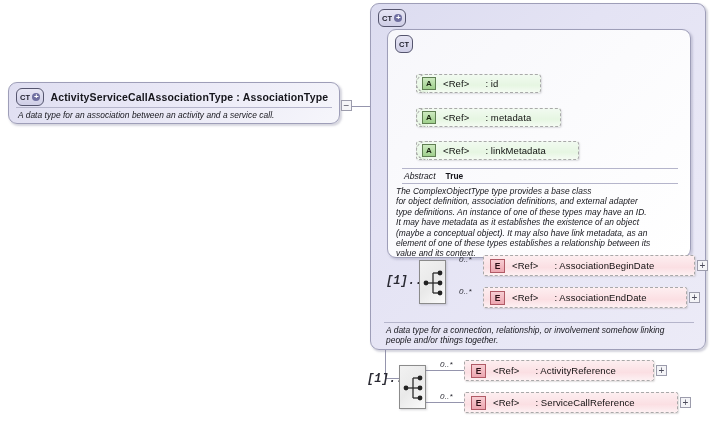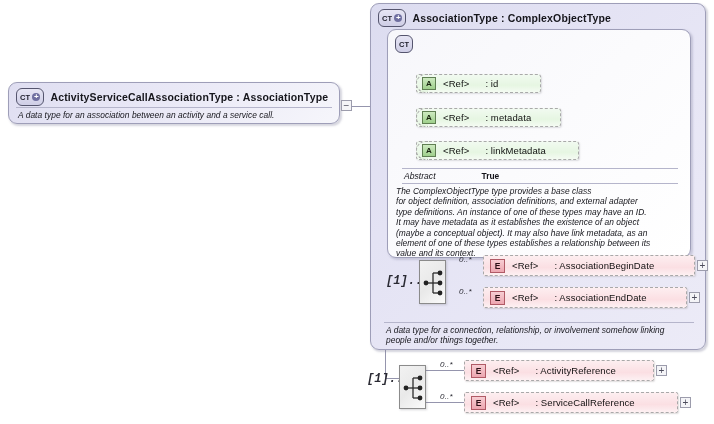--- a/index.html
+++ b/index.html
@@ -125,21 +125,21 @@
     border:1px solid #8b8b8b;
     box-shadow:1px 1px 2px rgba(120,120,130,.3);
   }
 
   
   .ln{position:absolute;background:#9595ad;}
   .lnh{height:1px;}
   .lnv{width:1px;}
 
   
-  .abs-row{position:absolute;display:flex;align-items:flex-start;white-space:nowrap;gap:36px;}
+  .abs-row{position:absolute;display:flex;align-items:flex-start;white-space:nowrap;}
   .abs-k{font-size:8.6px;font-style:italic;color:#14141a;}
   .abs-v{font-size:8.4px;font-weight:bold;color:#14141a;margin-left:10px;}
 </style>
 </head>
 <body>
 
 <div class="canvas">
 
   <div class="ln lnh" style="left:352px;top:106px;width:34px;"></div>
   <div class="ln lnv" style="left:385px;top:106px;height:272px;"></div>
@@ -175,21 +175,20 @@
     <div class="doc" style="left:9px;top:27px;width:316px;">A data type for an association between an activity and a service call.</div>
   </div>
   <div class="exp" style="left:341px;top:100px;">−</div>
 
   <div class="node ct-outer" style="left:370px;top:3px;width:336px;height:347px;">
     <div class="title-row" style="left:7px;top:5px;">
       <span class="ct-icon">
         <span>CT</span>
           <span class="plusdot">+</span>
       </span>
-      <span class="title-txt">AssociationType : ComplexObjectType</span>
     </div>
 
     <div class="node ct-inner" style="left:16px;top:25px;width:304px;height:229px;">
       <div class="title-row" style="left:7px;top:5px;">
         <span class="ct-icon">
           <span>CT</span>
         </span>
       </div>
 
       <div class="attr" style="left:28px;top:44px;width:125px;">

